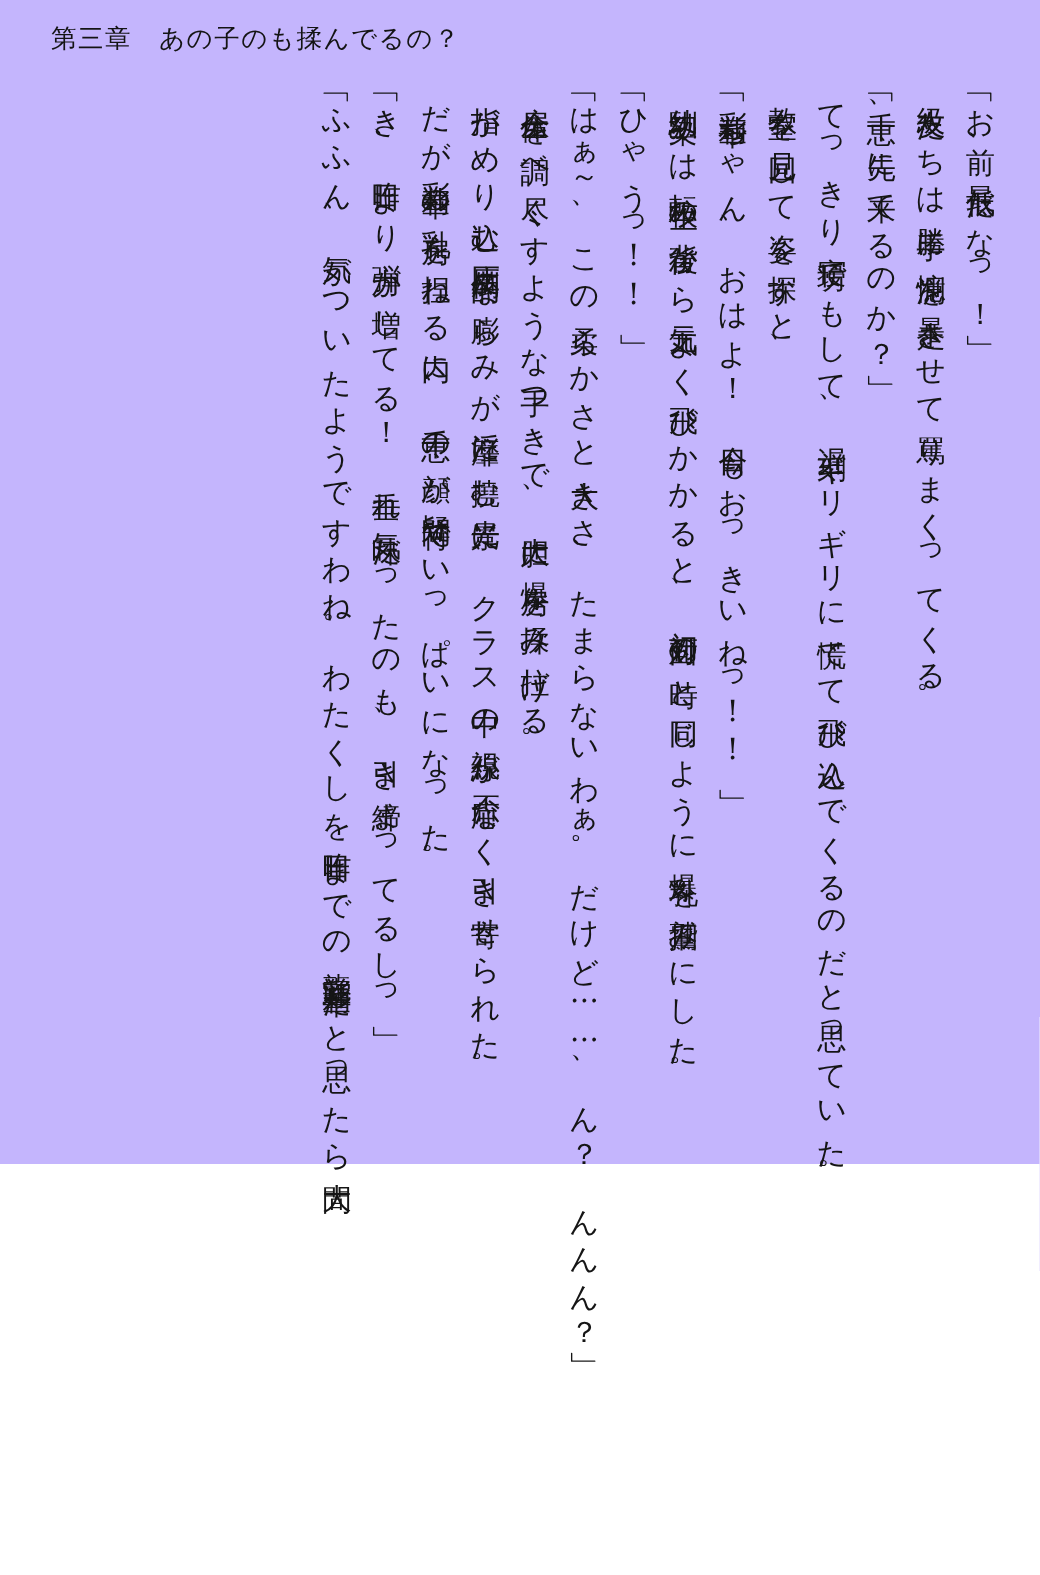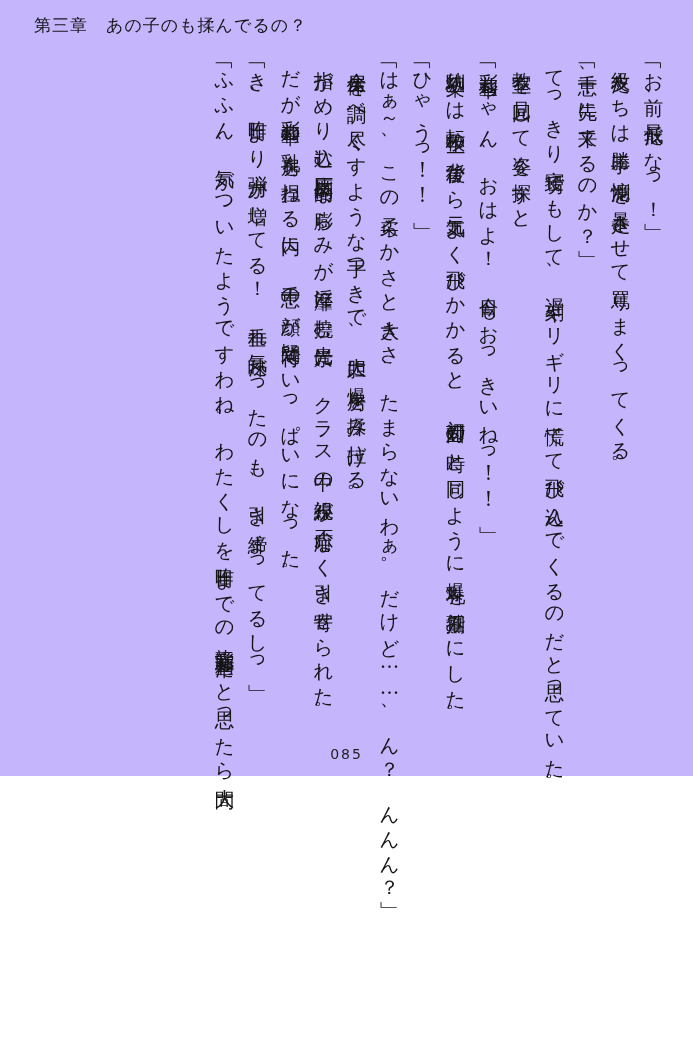--- a/index.html
+++ b/index.html
@@ -103,15 +103,14 @@
     <div class="line">幼馴染みは転校生の背後から元気よく飛びかかると、初対面の時と同じように爆乳を鷲掴みにした。</div>
     <div class="line">「ひゃうっ!!」</div>
     <div class="line">「はぁ～、この柔らかさと大きさ、たまらないわぁ。だけど……、ん？　んんん？」</div>
     <div class="line">房全体を調べ尽くすような手つきで、大胆に爆房を揉み拉げる。</div>
     <div class="line">指がめり込む度圧倒的な膨らみが淫靡に撓む光景に、クラス中の視線が否応なく引き寄せられた。</div>
     <div class="line">だが彩莉華の乳房を捏ねる内に、千恵の顔が疑問符でいっぱいになった。</div>
     <div class="line">「き、昨日より弾力が増してる！　垂れ気味だったのも、引き締まってるしっ」</div>
     <div class="line">「ふふん、気がついたようですわね。わたくしを昨日までの龍堂彩莉華だと思ったら大間</div>
   </div>
 
-  <div class="page-number">085</div>
 
 </div>
 
 </body></html>

